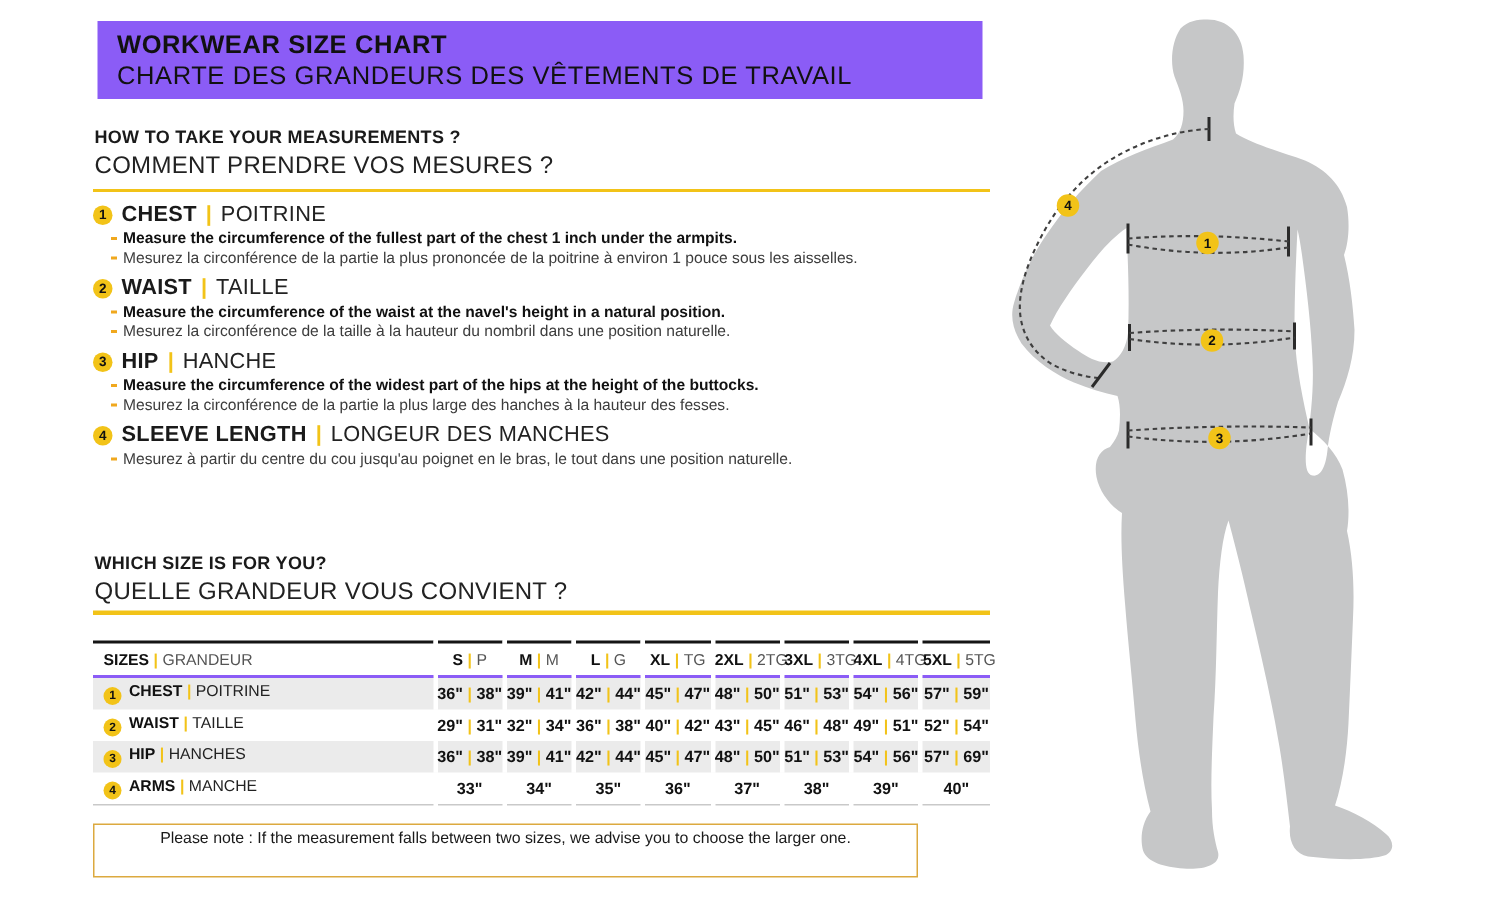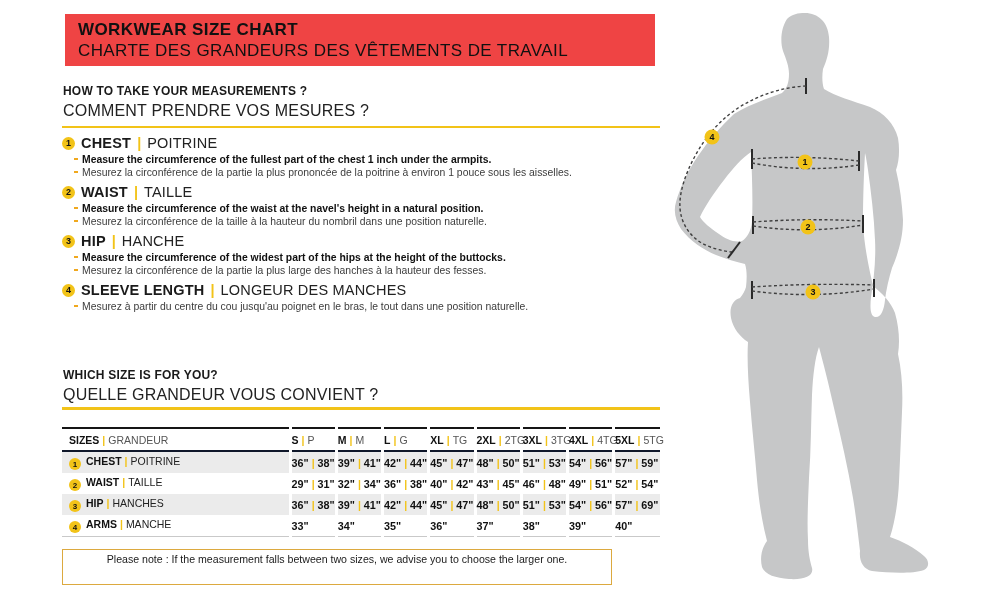--- a/index.html
+++ b/index.html
@@ -3,21 +3,21 @@
 <meta charset="utf-8">
 <style>
   html,body{margin:0;padding:0;}
   body{
     width:1000px;height:600px;position:relative;background:#ffffff;
     font-family:"Liberation Sans",sans-serif;color:#1a1a1a;overflow:hidden;
   }
   .abs{position:absolute;}
 
   
-  .banner{left:65px;top:14px;width:590px;height:52px;background:#ef4444;
+  .banner{left:65px;top:14px;width:590px;height:52px;background:#8b5cf6;
     padding:5px 0 0 13px;box-sizing:border-box;}
   .banner .t1{font-size:17px;font-weight:bold;letter-spacing:.4px;line-height:21px;color:#111;}
   .banner .t2{font-size:17px;letter-spacing:.4px;line-height:21px;color:#111;}
 
   
   .sec-head{left:63px;}
   #sec1{top:81px;} #sec2{top:365px;}
   .sh-en{font-size:12px;font-weight:bold;line-height:20px;letter-spacing:.2px;}
   .sh-fr{font-size:16px;line-height:20px;letter-spacing:.2px;color:#222;}
   .rule{background:#F2C318;}
@@ -34,23 +34,23 @@
   .sep{color:#F2C318;font-weight:bold;}
   .mi-fr{color:#222;letter-spacing:.2px;}
   .mi-desc{padding-left:20px;font-size:10.4px;line-height:13px;position:relative;}
   .mi-desc::before{content:"";position:absolute;left:12px;top:5px;width:4px;height:2px;background:#F0A81E;}
   .d-en{color:#111;font-weight:bold;}
   .d-fr{color:#3c3c3c;}
 
   
   #size-table{left:62px;top:427px;width:598px;border-collapse:collapse;table-layout:fixed;
     border-top:2px solid #151515;border-bottom:1px solid #c9c9c9;}
-  #size-table td{height:21px;padding:0;font-size:10.5px;vertical-align:middle;}
+  #size-table td{height:21px;padding:0;text-align:center;font-size:10.5px;vertical-align:middle;}
   #size-table td + td{border-left:3px solid #ffffff;}
-  #size-table thead td{border-bottom:2px solid #0f172a;background:#ffffff;}
+  #size-table thead td{border-bottom:2px solid #8b5cf6;background:#ffffff;}
   #size-table tbody tr:nth-child(odd) td{background:#EBEBEB;}
   #size-table td.label{text-align:left;padding-left:7px;}
   .h-en{font-weight:bold;color:#111;}
   .h-fr{color:#555;}
   .rl-circle{display:inline-flex;width:12px;height:12px;border-radius:50%;background:#F2C318;color:#111;
     font-size:8px;font-weight:bold;align-items:center;justify-content:center;margin-right:5px;vertical-align:-2px;}
   .rl-en{font-weight:bold;color:#111;}
   .rl-fr{color:#222;}
   .val{font-weight:bold;color:#111;font-size:10.8px;}
   .vsep{color:#F2C318;font-weight:bold;margin:0 3px;}

